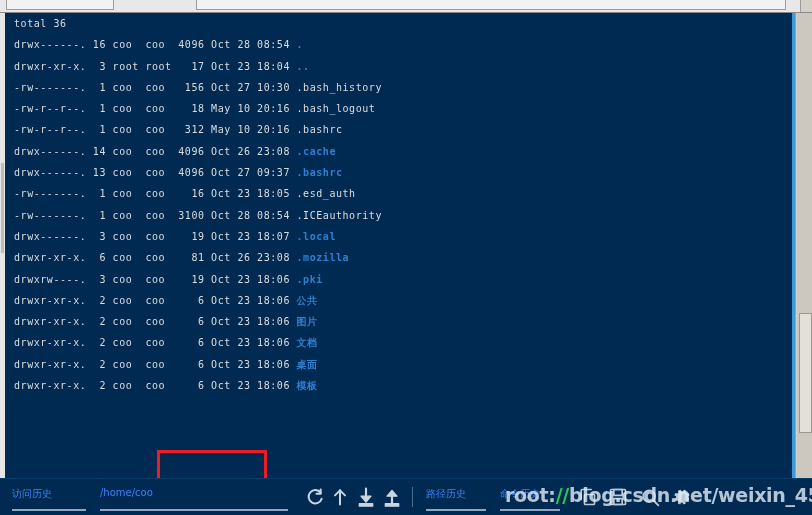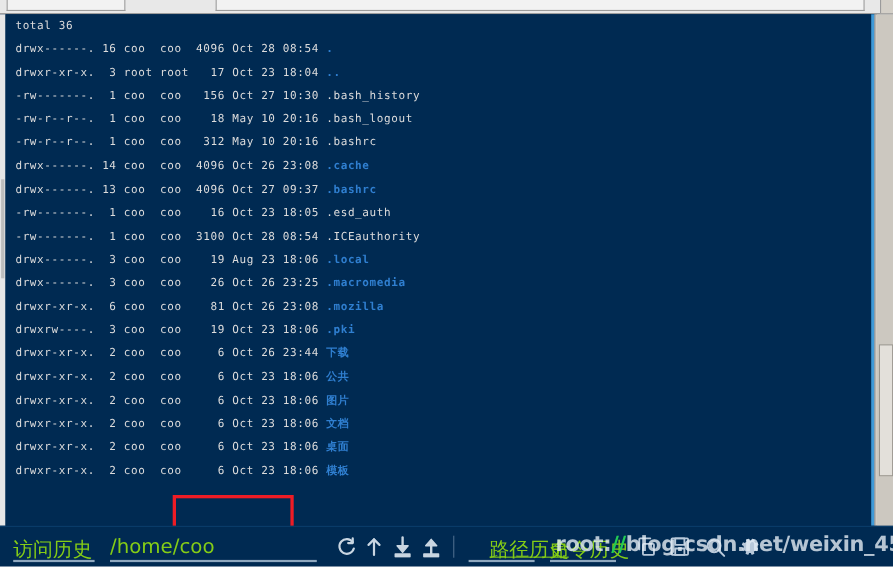--- a/index.html
+++ b/index.html
@@ -139,22 +139,22 @@
     left: 0; bottom: 0;
     width: 812px; height: 37px;
     background: #002a52;
     border-top: 1px solid #0b3d6b;
     box-sizing: border-box;
   }
   .sb-item {
     position: absolute;
     top: 8px;
     font-family: "DejaVu Sans", "Liberation Sans", sans-serif;
-    font-size: 18px;
-    color: #84cc16;
+    font-size: 10px;
+    color: #3b82f6;
     white-space: nowrap;
   }
   .sb-underline {
     position: absolute;
     bottom: 4px;
     height: 2px;
     background: #8fa8bf;
   }
   .sb-divider {
     position: absolute;
@@ -204,25 +204,23 @@
         <div class="term-line"><span class="seg-plain">total 36</span></div>
         <div class="term-line"><span class="seg-plain">drwx------. 16 coo  coo  4096 Oct 28 08:54 </span><span class="seg-dir">.</span></div>
         <div class="term-line"><span class="seg-plain">drwxr-xr-x.  3 root root   17 Oct 23 18:04 </span><span class="seg-dir">..</span></div>
         <div class="term-line"><span class="seg-plain">-rw-------.  1 coo  coo   156 Oct 27 10:30 </span><span class="seg-plain">.bash_history</span></div>
         <div class="term-line"><span class="seg-plain">-rw-r--r--.  1 coo  coo    18 May 10 20:16 </span><span class="seg-plain">.bash_logout</span></div>
         <div class="term-line"><span class="seg-plain">-rw-r--r--.  1 coo  coo   312 May 10 20:16 </span><span class="seg-plain">.bashrc</span></div>
         <div class="term-line"><span class="seg-plain">drwx------. 14 coo  coo  4096 Oct 26 23:08 </span><span class="seg-dir">.cache</span></div>
         <div class="term-line"><span class="seg-plain">drwx------. 13 coo  coo  4096 Oct 27 09:37 </span><span class="seg-dir">.bashrc</span></div>
         <div class="term-line"><span class="seg-plain">-rw-------.  1 coo  coo    16 Oct 23 18:05 </span><span class="seg-plain">.esd_auth</span></div>
         <div class="term-line"><span class="seg-plain">-rw-------.  1 coo  coo  3100 Oct 28 08:54 </span><span class="seg-plain">.ICEauthority</span></div>
-        <div class="term-line"><span class="seg-plain">drwx------.  3 coo  coo    19 Aug 23 18:06 </span><span class="seg-dir">.local</span></div>
-        <div class="term-line"><span class="seg-plain">drwx------.  3 coo  coo    26 Oct 26 23:25 </span><span class="seg-dir">.macromedia</span></div>
+        <div class="term-line"><span class="seg-plain">drwx------.  3 coo  coo    19 Oct 23 18:07 </span><span class="seg-dir">.local</span></div>
         <div class="term-line"><span class="seg-plain">drwxr-xr-x.  6 coo  coo    81 Oct 26 23:08 </span><span class="seg-dir">.mozilla</span></div>
         <div class="term-line"><span class="seg-plain">drwxrw----.  3 coo  coo    19 Oct 23 18:06 </span><span class="seg-dir">.pki</span></div>
-        <div class="term-line"><span class="seg-plain">drwxr-xr-x.  2 coo  coo     6 Oct 26 23:44 </span><span class="seg-dir">下载</span></div>
         <div class="term-line"><span class="seg-plain">drwxr-xr-x.  2 coo  coo     6 Oct 23 18:06 </span><span class="seg-dir">公共</span></div>
         <div class="term-line"><span class="seg-plain">drwxr-xr-x.  2 coo  coo     6 Oct 23 18:06 </span><span class="seg-dir">图片</span></div>
         <div class="term-line"><span class="seg-plain">drwxr-xr-x.  2 coo  coo     6 Oct 23 18:06 </span><span class="seg-dir">文档</span></div>
         <div class="term-line"><span class="seg-plain">drwxr-xr-x.  2 coo  coo     6 Oct 23 18:06 </span><span class="seg-dir">桌面</span></div>
         <div class="term-line"><span class="seg-plain">drwxr-xr-x.  2 coo  coo     6 Oct 23 18:06 </span><span class="seg-dir">模板</span></div>
       </div>
   </div>
 
   <div class="term-blue-rail"></div>
   <div class="vscroll">
@@ -263,21 +261,21 @@
     <div class="sb-icon" style="left:382px;">
       <svg viewBox="0 0 24 24" fill="#c9d6e2" stroke="#c9d6e2" stroke-width="1.6" stroke-linecap="round" stroke-linejoin="round">
         <line x1="12" y1="22" x2="12" y2="10" stroke-width="2.6"></line>
         <polygon points="6 11 12 4 18 11"></polygon>
         <rect x="4" y="20" width="16" height="3"></rect>
       </svg>
     </div>
 
     <div class="sb-divider" style="left:412px;"></div>
 
-    <div class="sb-item" style="left:445px;text-decoration:underline;">路径历史</div>
+    <div class="sb-item" style="left:426px;">路径历史</div>
     <div class="sb-underline" style="left:426px; width:60px;"></div>
 
     <div class="sb-item" style="left:500px;">命令历史</div>
     <div class="sb-underline" style="left:500px; width:60px;"></div>
 
     <div class="sb-icon" style="left:577px;">
       <svg viewBox="0 0 24 24" fill="none" stroke="#b9c9da" stroke-width="2" stroke-linecap="round" stroke-linejoin="round">
         <rect x="9" y="9" width="12" height="12" rx="1"></rect>
         <path d="M5 15V4a1 1 0 0 1 1-1h11"></path>
       </svg>

